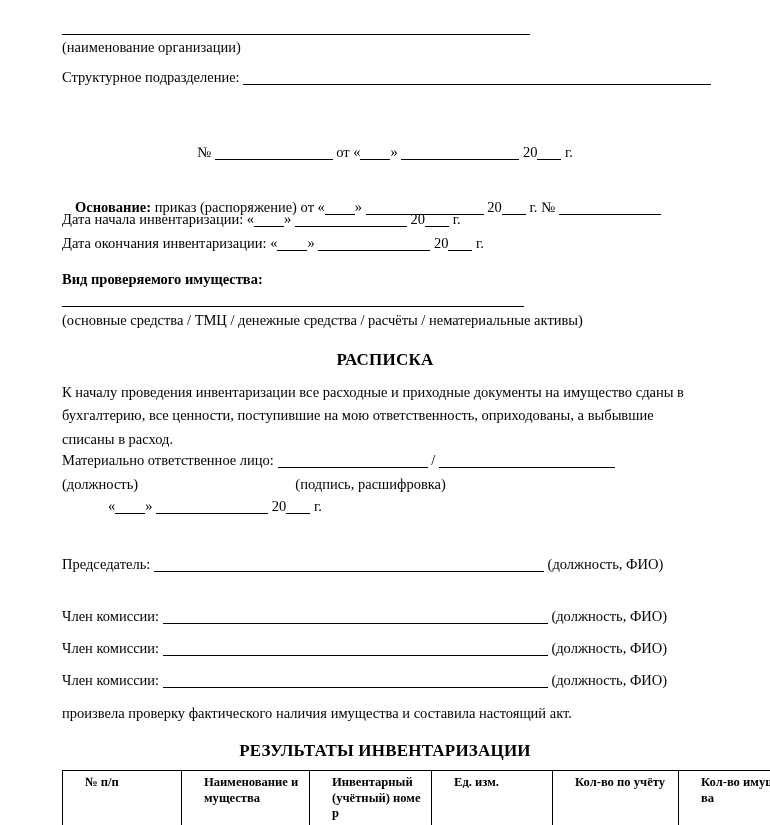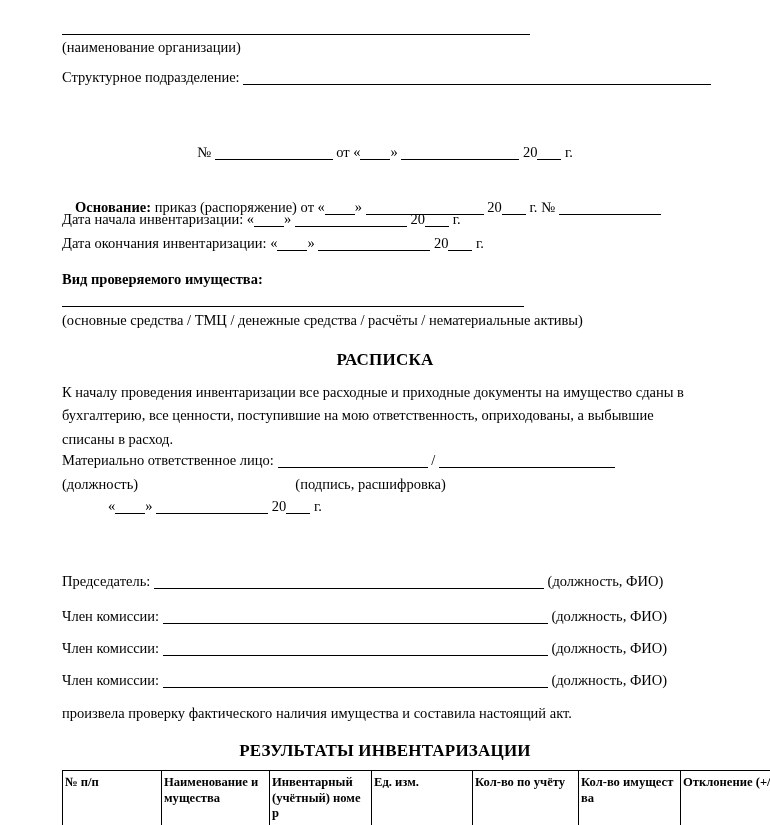--- a/index.html
+++ b/index.html
@@ -92,21 +92,21 @@
     left: 62px;
     top: 770px;
     width: 678px;
     border-collapse: collapse;
     table-layout: fixed;
     font-size: 12.6px;
   }
   .results-table th,
   .results-table td {
     border: 1.4px solid #000;
-    padding: 4px 5px 4px 2px;
+    padding: 4px 5px 4px 22px;
     vertical-align: top;
     text-align: left;
     font-weight: bold;
     line-height: 1.24;
     word-wrap: break-word;
     overflow-wrap: break-word;
     word-break: break-all;
   }
   .c0 { width: 91px; }
   .c1 { width: 100px; }
@@ -185,21 +185,21 @@
     <span>(подпись, расшифровка)</span>
   </div>
   <div class="row" style="top:499px;margin-left:46px;">
     <span>«</span><span class="rule-thin" style="width:30px;"></span><span>»</span>
     <span class="rule" style="width:112px;"></span>
     <span>20</span><span class="rule-thin" style="width:24px;"></span>
     <span>г.</span>
   </div>
 
 
-  <div class="row" style="top:574px;">
+  <div class="row" style="top:557px;">
     <span>Председатель:</span>
     <span class="rule" style="width:390px;"></span>
     <span>(должность, ФИО)</span>
   </div>
 
   <div class="row" style="top:609px;">
     <span>Член комиссии:</span>
     <span class="rule" style="width:385px;"></span>
     <span>(должность, ФИО)</span>
   </div>

